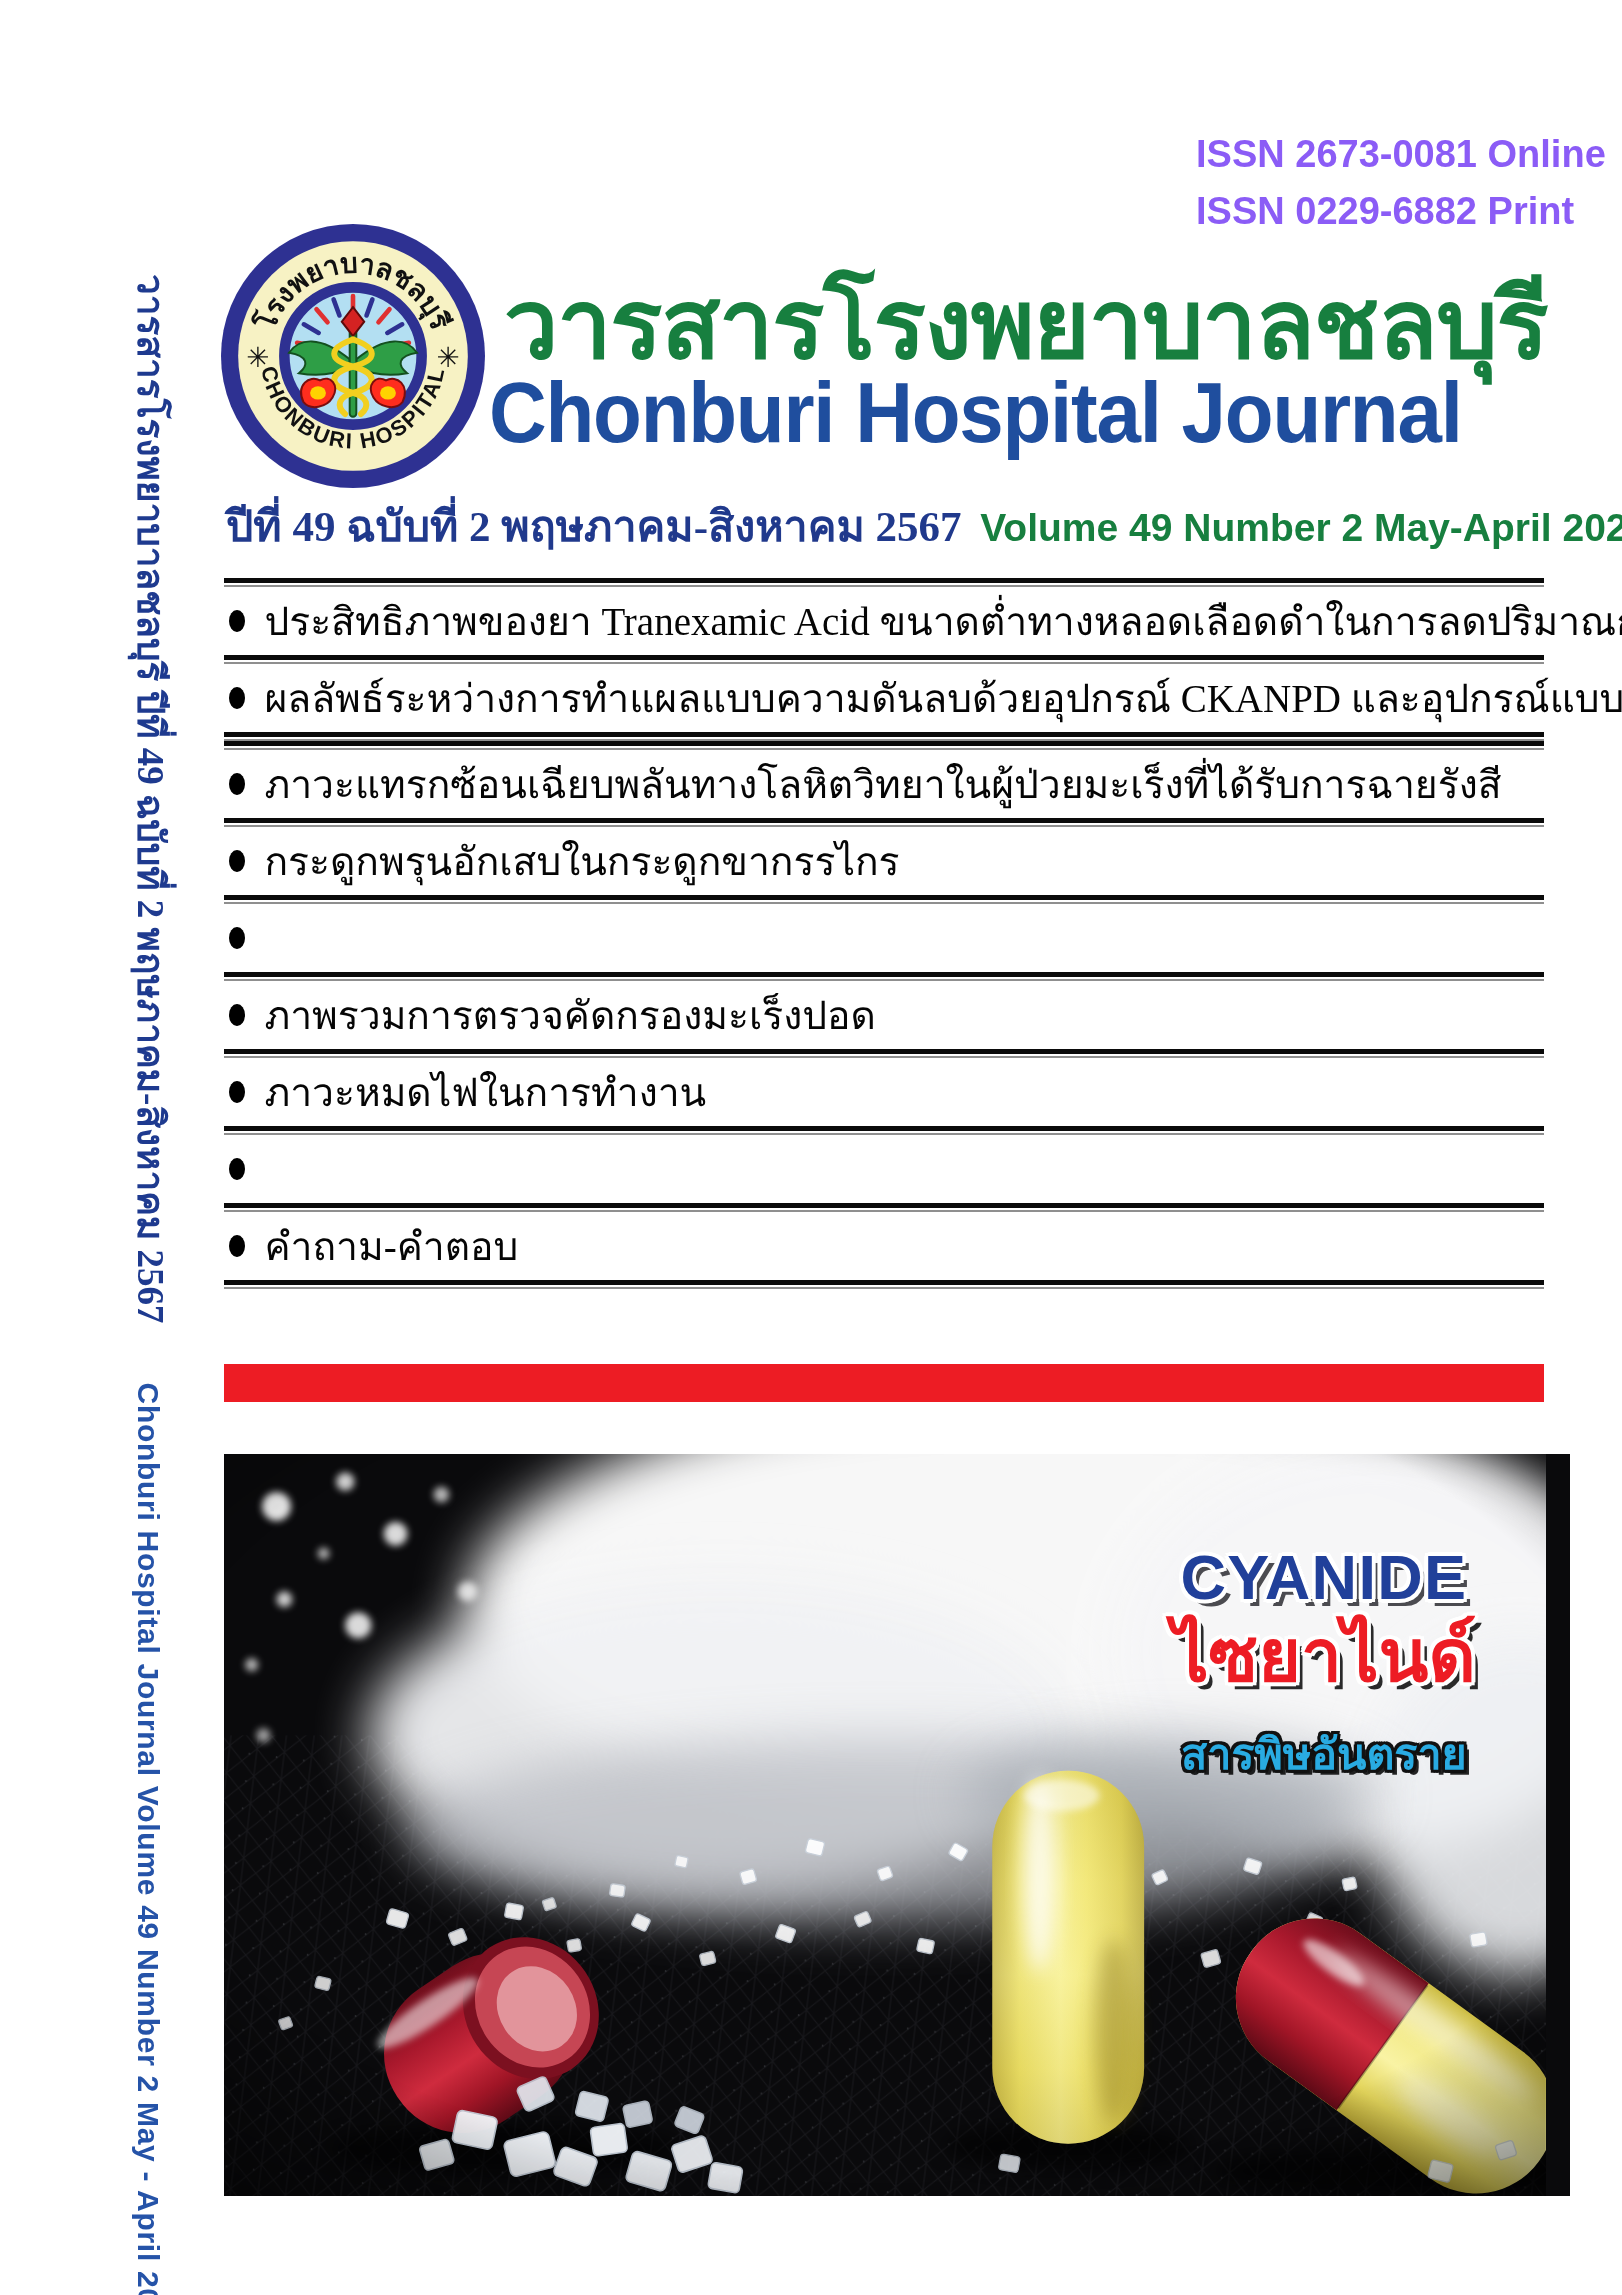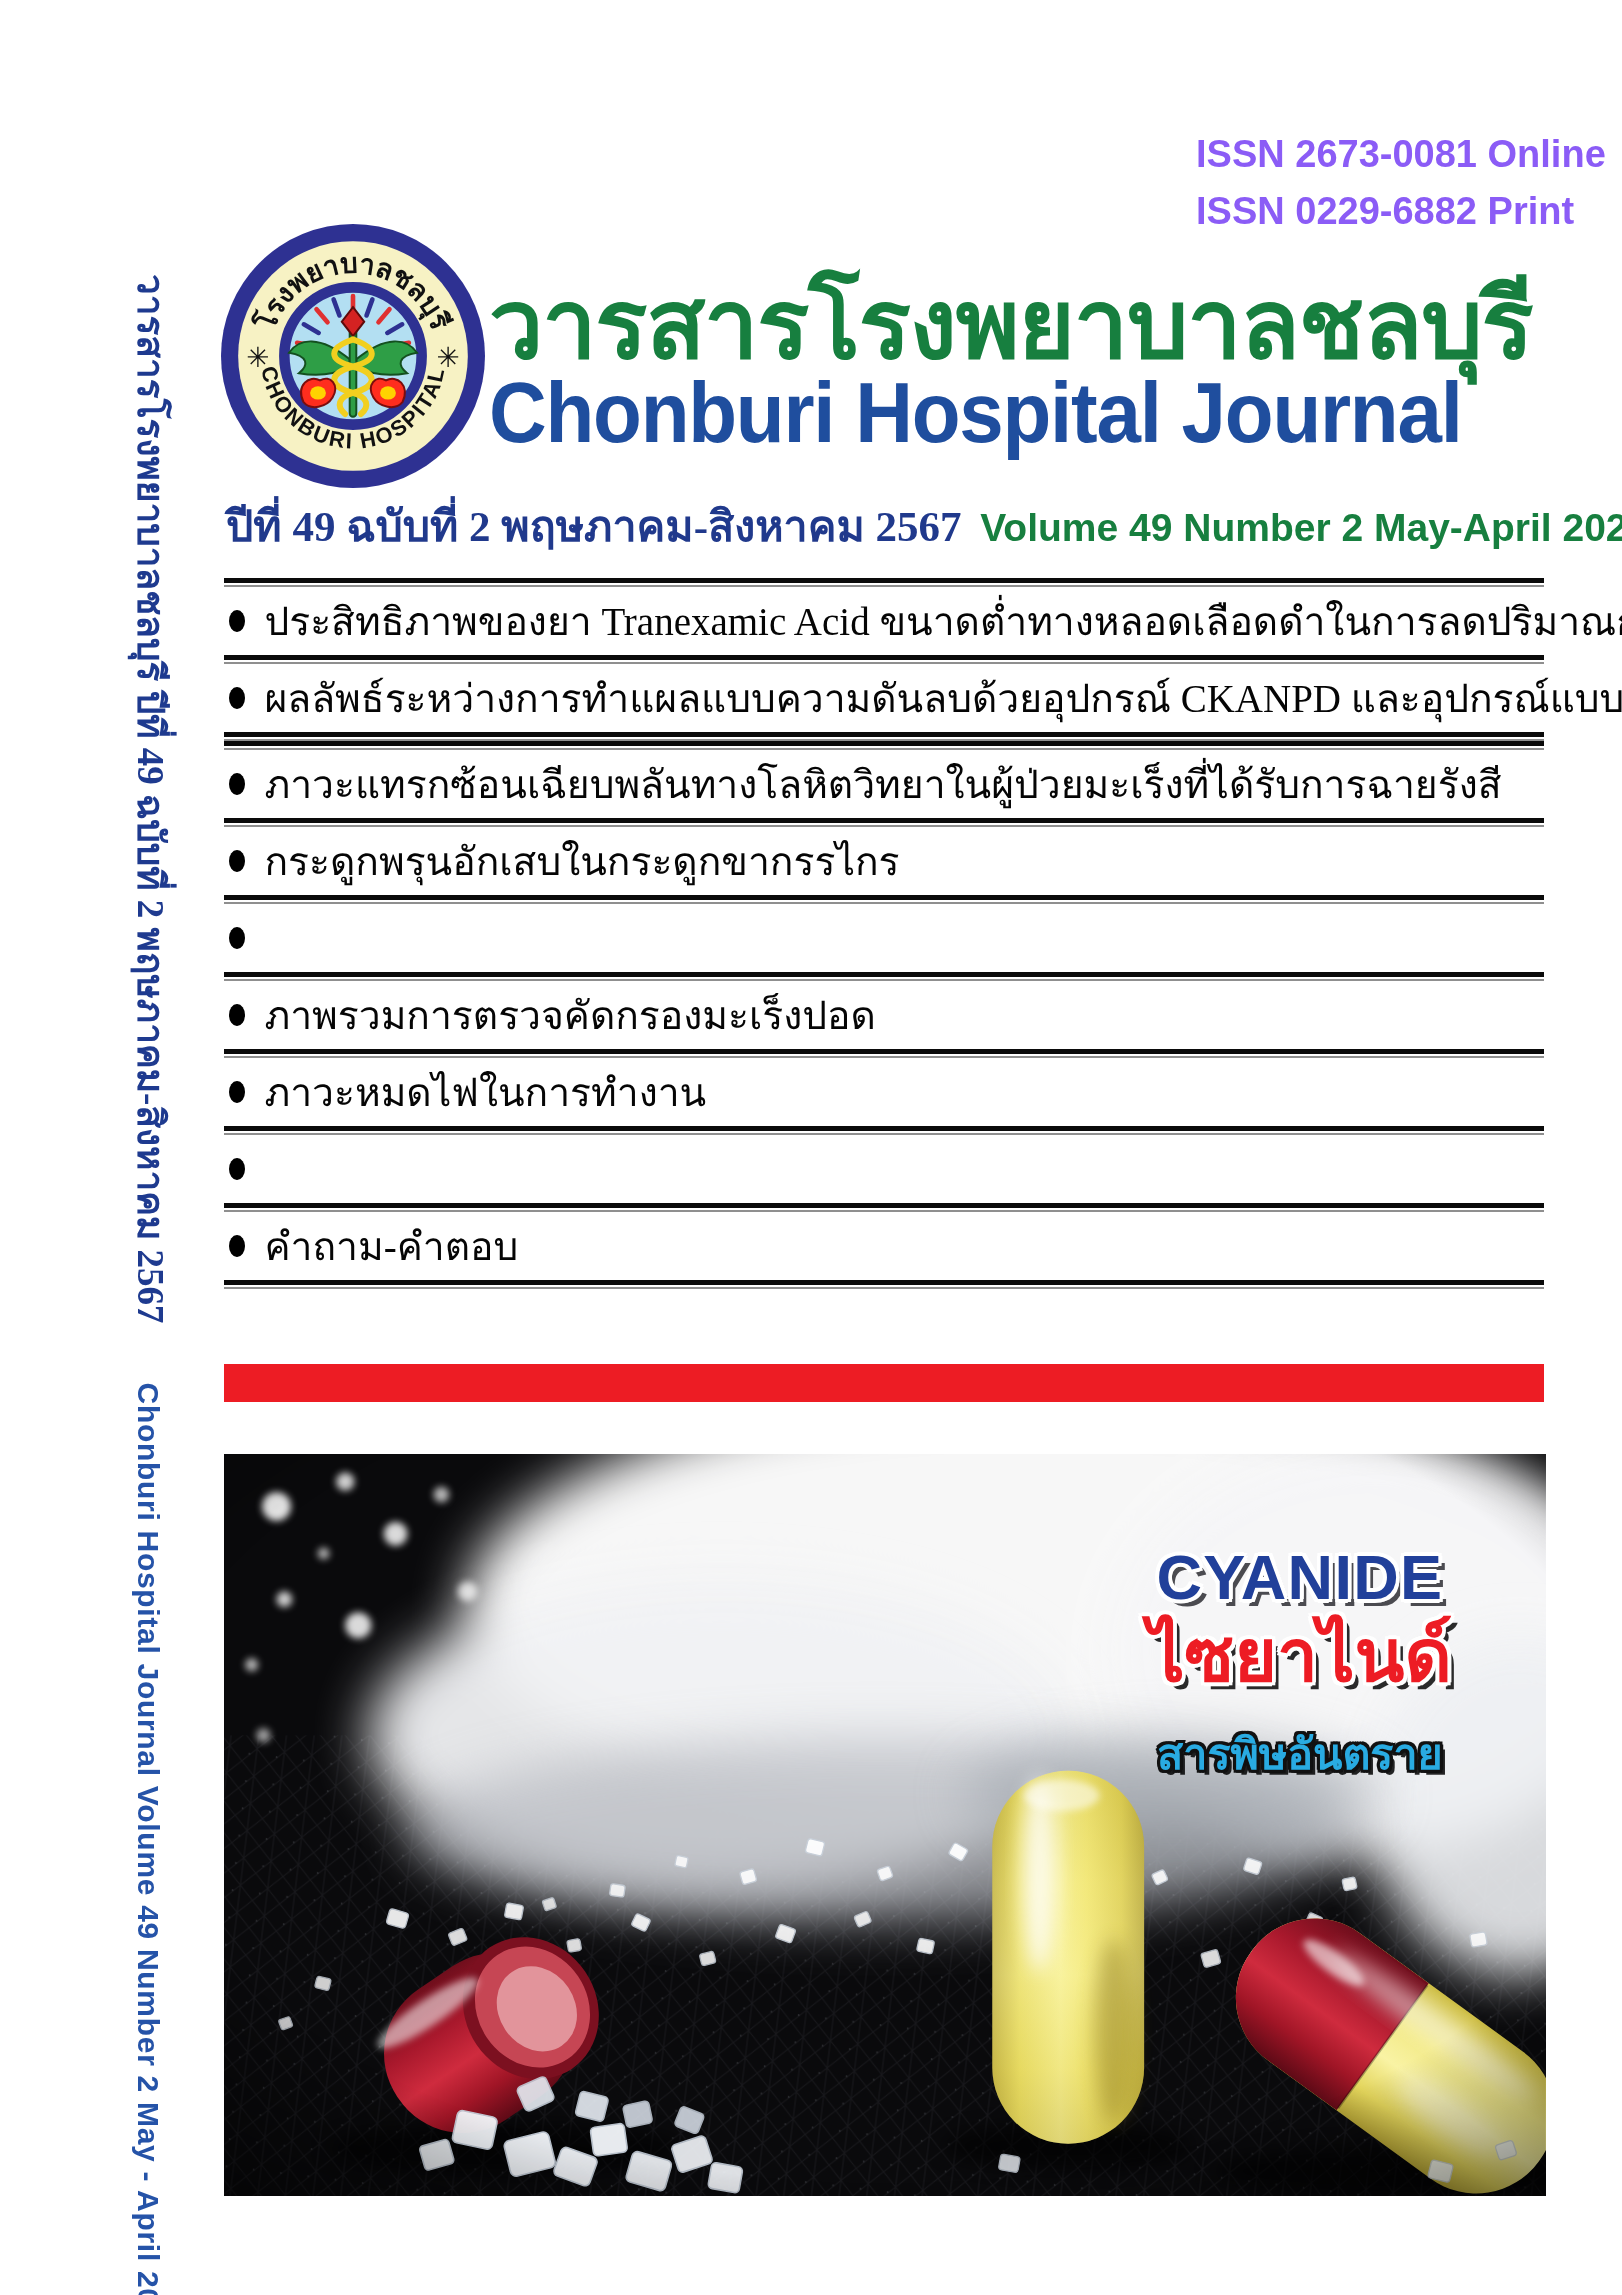--- a/index.html
+++ b/index.html
@@ -15,21 +15,21 @@
              letter-spacing:0.7px;}
 
   
   .issn{position:absolute;left:1196px;top:126px;font-size:38px;font-weight:bold;
         color:#8b5cf6;line-height:1.5;letter-spacing:0px;}
 
   
   .logo{position:absolute;left:221px;top:224px;width:264px;height:264px;}
 
   
-  .title-th{position:absolute;left:489px;top:247px;font-size:97px;font-weight:bold;
+  .title-th{position:absolute;left:504px;top:247px;font-size:97px;font-weight:bold;
             color:#177f3f;white-space:nowrap;letter-spacing:-1.3px;
             font-family:"Liberation Sans",sans-serif;}
   .title-en{position:absolute;left:489px;top:364px;font-size:85px;font-weight:bold;
             color:#1f4e9e;white-space:nowrap;transform:scaleX(.94);
             transform-origin:0 0;letter-spacing:-1.3px;}
   .volume{position:absolute;left:226px;top:492px;white-space:nowrap;}
   .volume-th{font-size:43px;font-weight:bold;color:#20398c;
              font-family:"Liberation Serif",serif;}
   .volume-en{font-size:39px;font-weight:600;color:#177f3f;margin-left:15.7px;}
 
@@ -40,21 +40,21 @@
   .bullet{flex:0 0 auto;width:15.7px;height:22px;border-radius:50%;background:#000;}
   .item-label{font-size:39px;color:#050505;white-space:nowrap;
               font-family:"Liberation Serif",serif;}
 
   
   .redbar{position:absolute;left:224px;top:1364px;width:1320px;height:38px;
           background:#ed1c24;}
 
   
   .photo{position:absolute;left:224px;top:1454px;width:1322px;height:742px;
-         background:#0a0a0c;}
+         background:#0a0a0c;padding-left:24px;}
   .photo svg{position:absolute;inset:0;}
   .photo-captions{position:absolute;top:92px;right:23.6px;width:445px;
                   text-align:center;line-height:1;}
   .cap-en{font-size:63px;font-weight:bold;color:#21409a;letter-spacing:1.3px;
           text-shadow:-3.3px -3.3px 0 #fff,3.3px -3.3px 0 #fff,-3.3px 3.3px 0 #fff,3.3px 3.3px 0 #fff,
                       0 -3.9px 0 #fff,0 3.9px 0 #fff,-3.9px 0 0 #fff,3.9px 0 0 #fff,
                       6.5px 6.5px 0 rgba(45,45,50,.85);}
   .cap-th{margin-top:11px;font-size:73px;font-weight:bold;color:#ed1c24;
           font-family:"Liberation Serif",serif;
           text-shadow:-3.3px -3.3px 0 #fff,3.3px -3.3px 0 #fff,-3.3px 3.3px 0 #fff,3.3px 3.3px 0 #fff,

